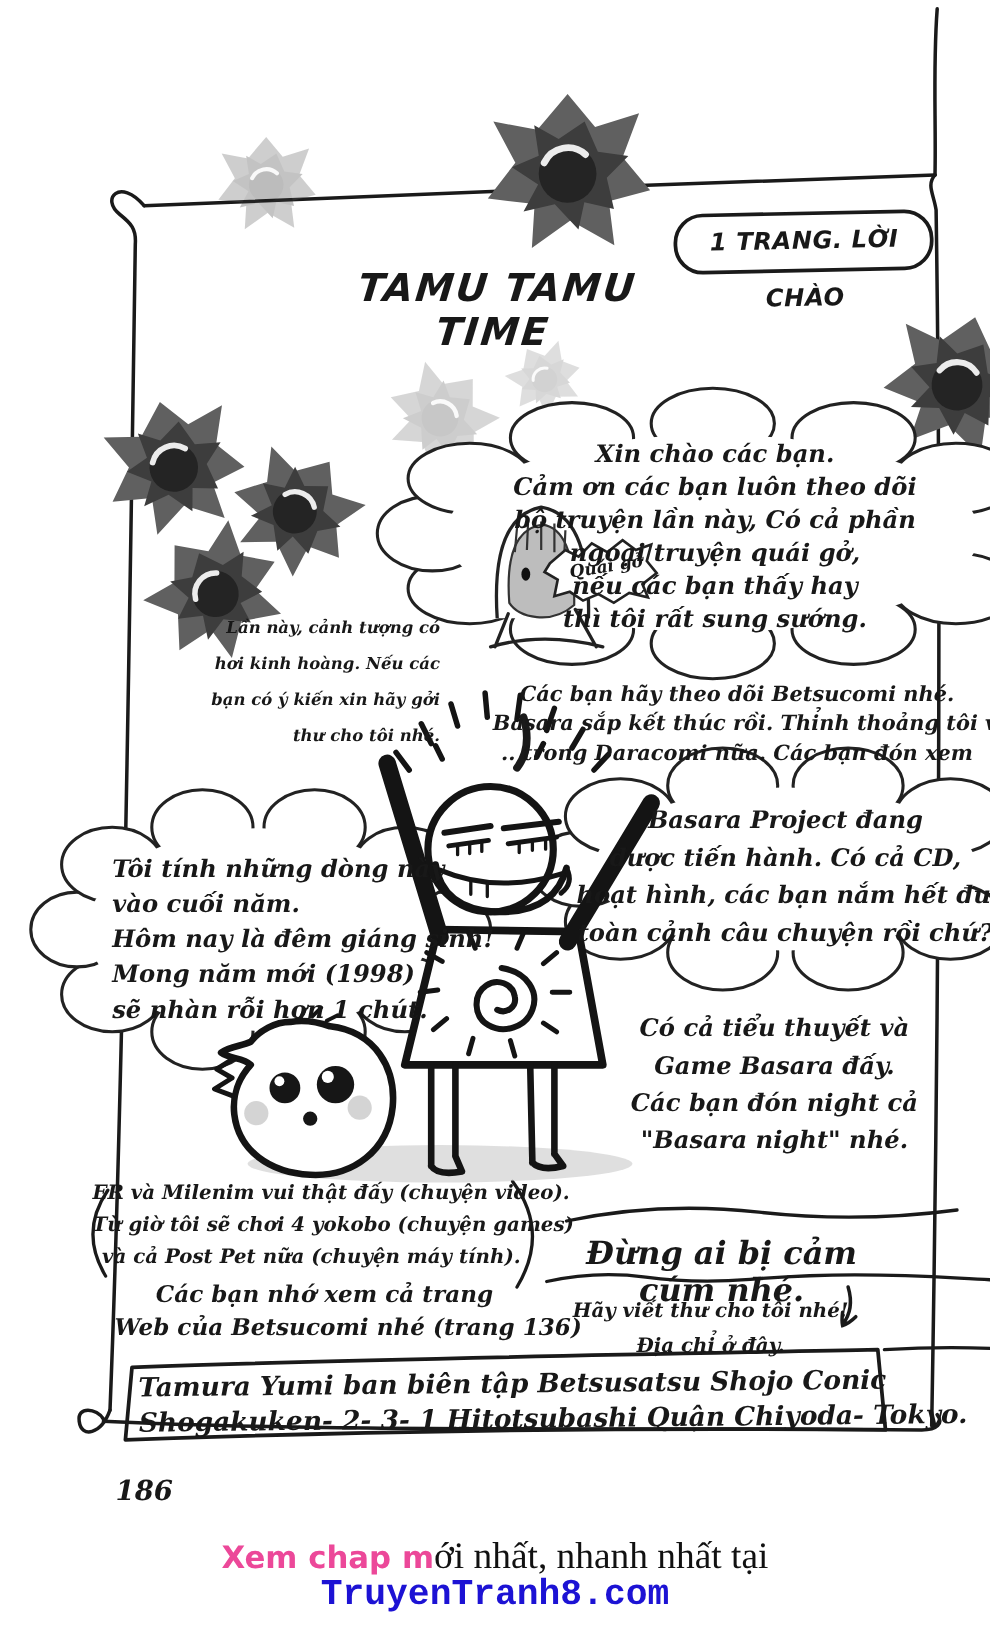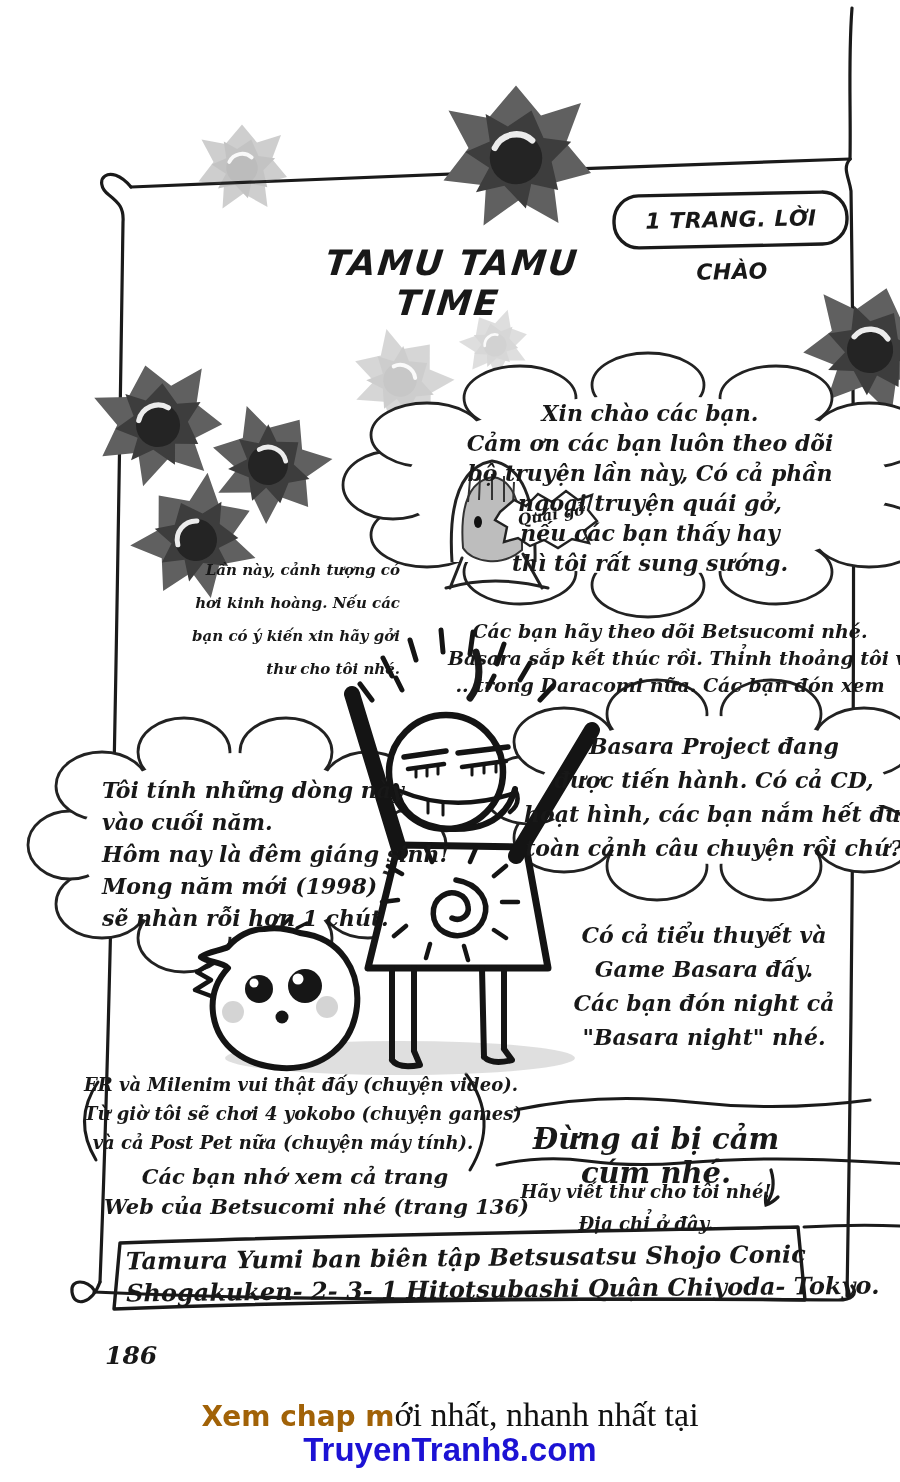--- a/index.html
+++ b/index.html
@@ -23,23 +23,23 @@
   #t-project{left:524px;top:729px;width:380px;font-size:22px;line-height:34px;}
   #t-newyear{left:102px;top:774px;width:310px;font-size:22px;line-height:32px;text-align:left;}
   #t-novel{left:558px;top:918px;width:292px;font-size:22px;line-height:34px;}
   #t-hobby{left:84px;top:1070px;width:398px;font-size:18px;line-height:29px;}
   #t-web{left:104px;top:1162px;width:382px;font-size:21px;line-height:30px;}
   #t-flu{left:506px;top:1122px;width:300px;font-size:29px;}
   #t-letter{left:500px;top:1176px;width:292px;font-size:18px;line-height:32px;}
   #t-address{left:126px;top:1242px;width:668px;font-size:24px;line-height:32px;transform:rotate(-0.6deg);}
   #t-pagenum{left:105px;top:1318px;font-size:25px;font-weight:bold;font-style:italic;margin-top:23px;}
   #t-footer1{left:0;top:1396px;width:900px;text-align:center;}
-  #t-footer1 .f-comic{font-family:"DejaVu Sans",sans-serif;font-size:28px;font-weight:600;color:#a16207;}
+  #t-footer1 .f-comic{font-family:"DejaVu Sans",sans-serif;font-size:28px;font-weight:600;color:#ec4899;}
   #t-footer1 .f-serif{font-family:"Liberation Serif",serif;font-size:34px;color:#111;}
-  #t-link{left:0;top:1431px;width:900px;text-align:center;font-family:Liberation Sans, sans-serif;
+  #t-link{left:0;top:1431px;width:900px;text-align:center;font-family:Liberation Mono, monospace;
           font-weight:bold;font-size:33px;color:#1c12d4;cursor:pointer;}
 </style>
 </head>
 <body>
 
 <div class="page">
 
   <svg class="art" width="900" height="1482" viewBox="0 0 900 1482">
     <defs>
       <g id="rose">

